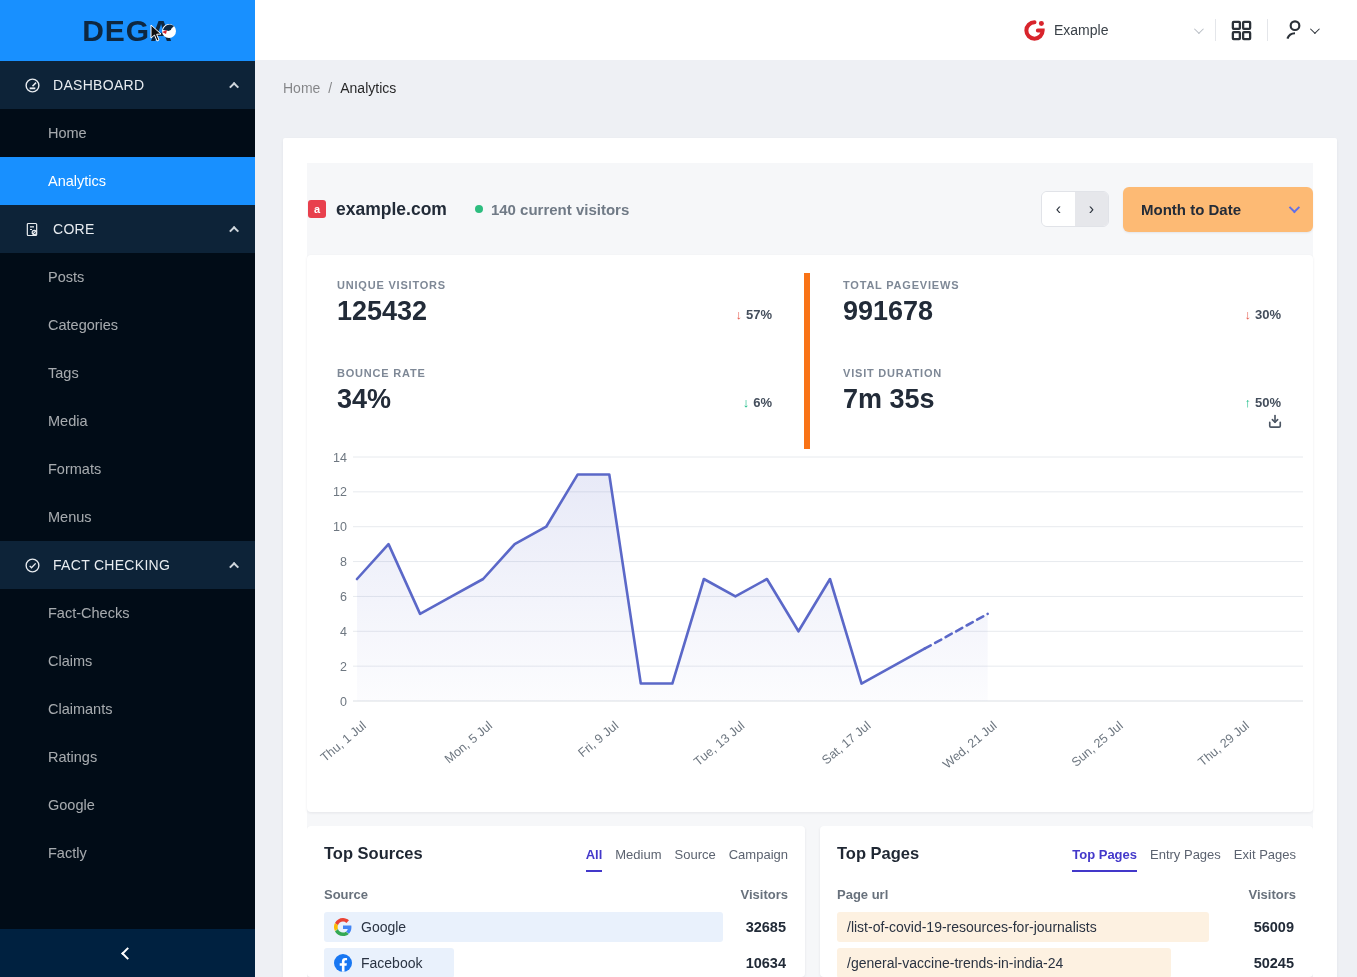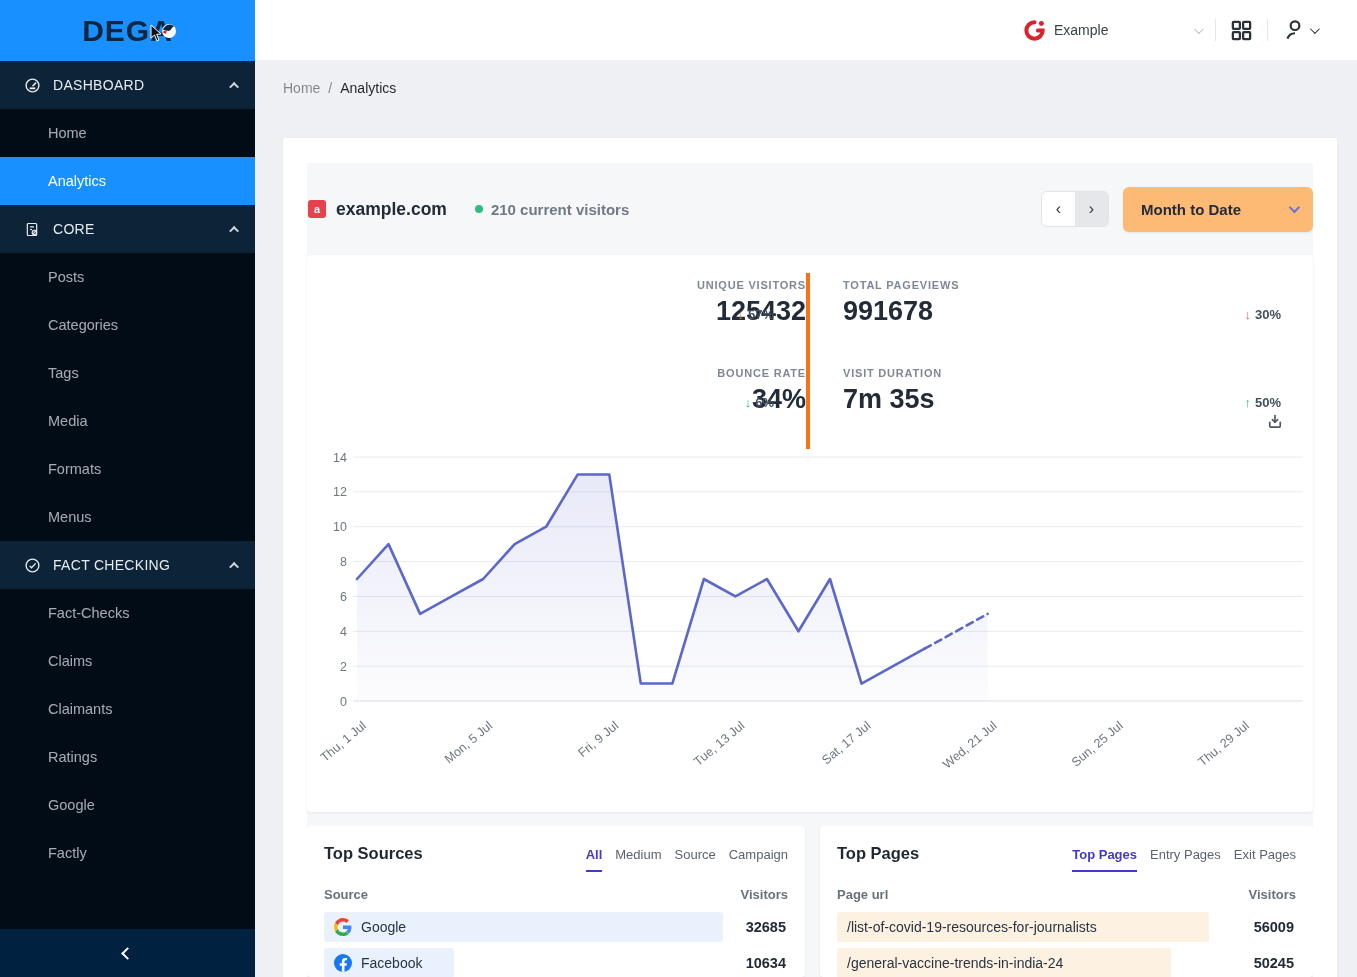--- a/index.html
+++ b/index.html
@@ -60,21 +60,21 @@
   .nav-btn.next { background:#e6e7eb; }
   .range-select { width:190px; height:45px; background:#fdba74; border-radius:6px; box-shadow:0 1px 2px rgba(20,30,50,0.08);
     display:flex; align-items:center; padding:0 16px 0 18px; cursor:pointer; }
   .range-label { font-size:15px; font-weight:600; color:#242c38; flex:1; }
   .chev-down-blue { width:8px; height:8px; border-right:2px solid #6270e6; border-bottom:2px solid #6270e6; transform:rotate(45deg) translateY(-2px); }
 
   .stats-card { position:relative; background:#ffffff; border-radius:4px; box-shadow:0 1px 3px rgba(20,30,50,0.08);
     height:557px; padding-top:18px; }
   .stats-grid { display:grid; grid-template-columns:503px 503px; }
   .stat-cell { height:88px; position:relative; padding-left:30px; }
-  .stat-cell.leftcol { border-right:4px solid #f97316;text-align:right; }
+  .stat-cell.leftcol { border-right:6px solid #f97316; }
   .stat-cell.rightcol { padding-left:33px; }
   .stat-label { font-size:11px; font-weight:700; letter-spacing:0.8px; color:#7e8896; margin-top:6px; }
   .stat-value { font-size:27px; font-weight:700; color:#222b38; margin-top:5px; }
   .stat-change { position:absolute; right:32px; top:34px; display:flex; align-items:center; gap:4px; font-size:13px; font-weight:600; color:#444e5c; }
   .stat-arrow { font-size:13px; font-weight:700; }
   .dl-btn { position:absolute; right:29px; top:157px; cursor:pointer; }
   .chart-wrap { position:absolute; left:0; top:190px; width:1006px; height:330px; }
 
   
   .panels { display:flex; gap:15px; margin-top:14px; height:151px; overflow:hidden; }
@@ -231,21 +231,21 @@
       </div>
 
     <div class="main-card">
       <div class="embed">
 
         <div class="site-row">
           <span class="favicon">a</span>
           <span class="site-name">example.com</span>
           <span class="visitors">
             <span class="green-dot"></span>
-            <span class="visitors-txt">210 current visitors</span>
+            <span class="visitors-txt">140 current visitors</span>
           </span>
           <div class="hdr-controls">
             <div class="nav-arrows">
               <div class="nav-btn">‹</div>
               <div class="nav-btn next">›</div>
             </div>
             <div class="range-select">
               <span class="range-label">Month to Date</span>
               <span class="chev-down-blue"></span>
             </div>

